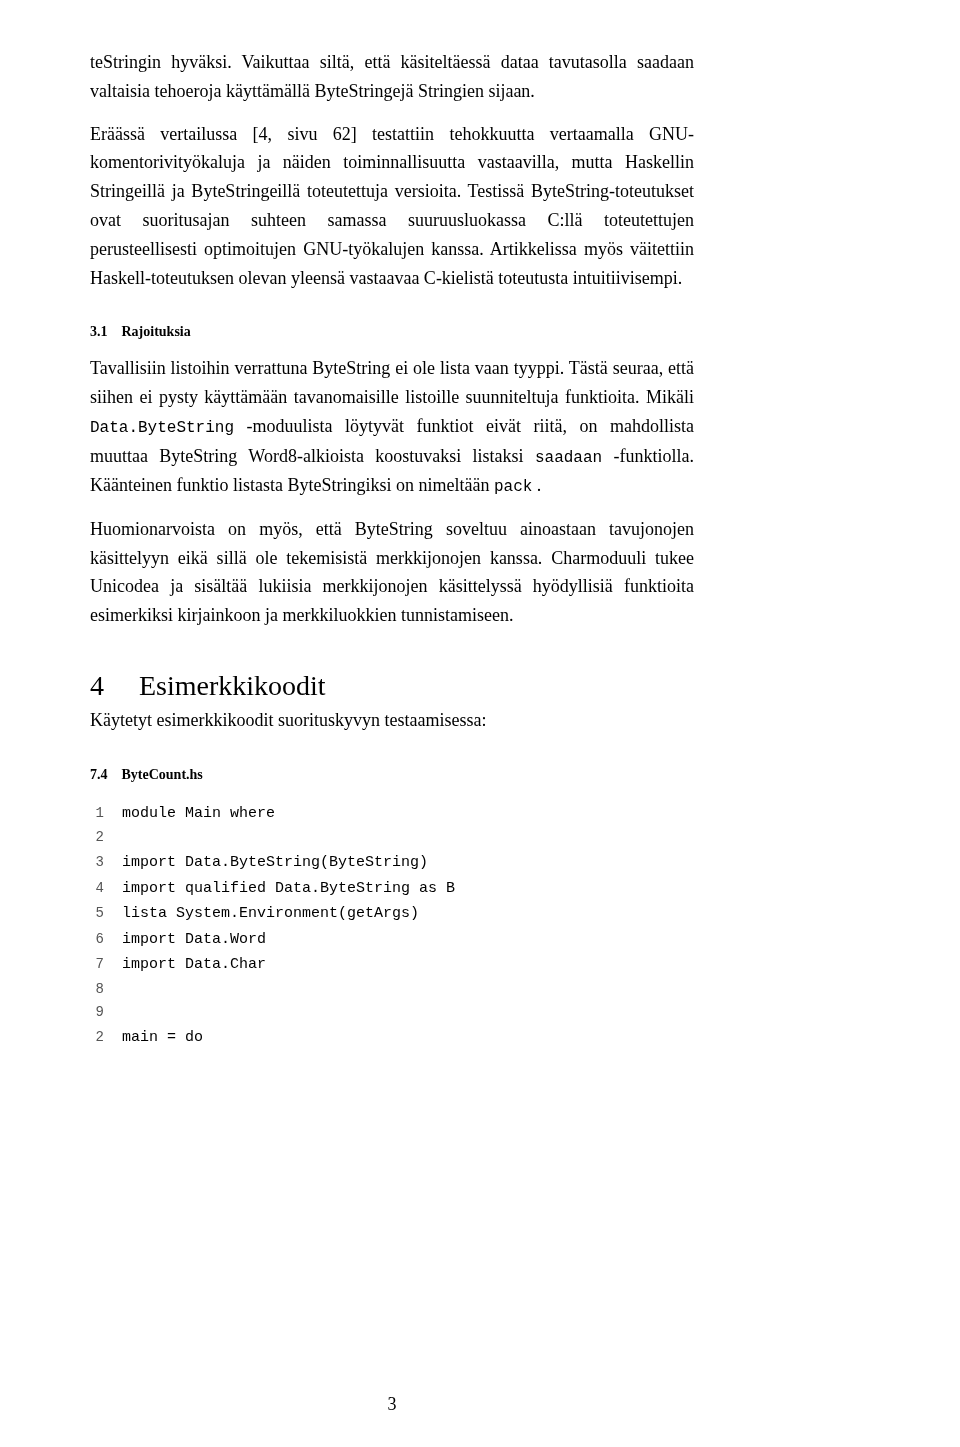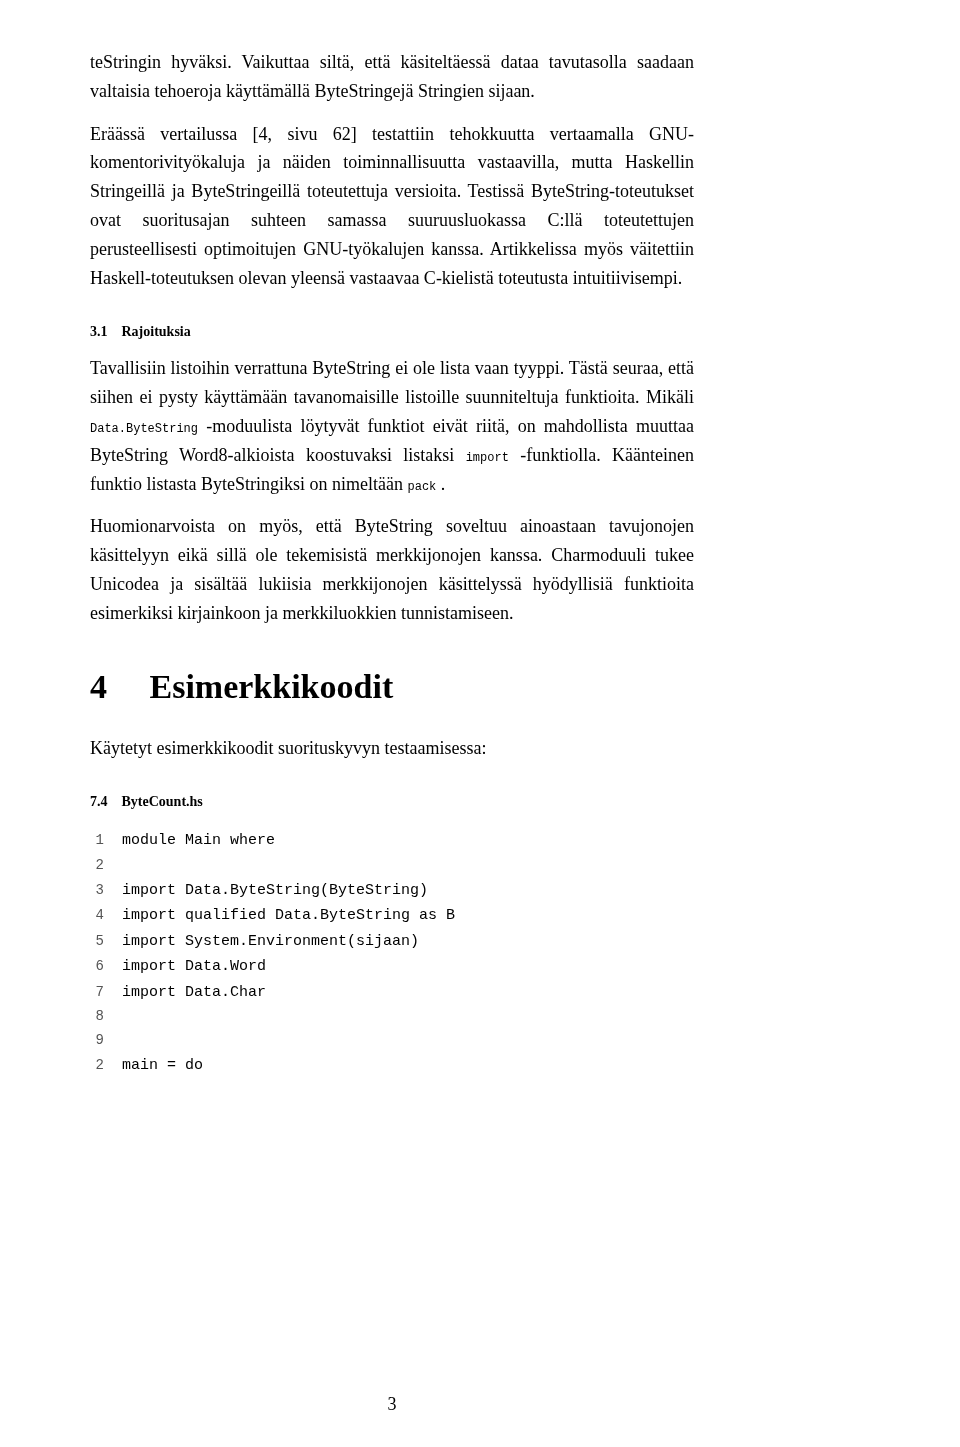--- a/index.html
+++ b/index.html
@@ -32,29 +32,29 @@
     }
 
     .section-header-sub {
       font-size: 14px;
       font-weight: bold;
       margin-top: 32px;
       margin-bottom: 14px;
     }
 
     .section-header-main {
-      font-size: 34px;
-      font-weight: bold;
+      font-size: 28px;
+      font-weight: normal;
       margin-top: 40px;
-      margin-bottom: 28px;
+      margin-bottom: 4px;
     }
 
     code, .mono {
       font-family: 'Courier New', Courier, monospace;
-      font-size: 12px;
+      font-size: 16px;
     }
 
     .code-block {
       font-family: 'Courier New', Courier, monospace;
       font-size: 15.5px;
       margin: 18px 0 10px 0;
       line-height: 1.7;
     }
 
     .code-line {
@@ -106,21 +106,21 @@
   <div class="section-header-sub">
     <span>3.1</span>
     &nbsp;&nbsp;
     <span>Rajoituksia</span>
   </div>
 
   <p class="paragraph">
     <span>Tavallisiin listoihin verrattuna ByteString ei ole lista vaan tyyppi. Tästä seuraa, että siihen ei pysty käyttämään tavanomaisille listoille suunniteltuja funktioita. Mikäli</span>
     <code>Data.ByteString</code>
     <span>-moduulista löytyvät funktiot eivät riitä, on mahdollista muuttaa ByteString Word8-alkioista koostuvaksi listaksi</span>
-    <code>import</code>
+    <code>saadaan</code>
     <span>-funktiolla. Käänteinen funktio listasta ByteStringiksi on nimeltään</span>
     <code>pack</code>
     <span>.</span>
   </p>
 
   <p class="paragraph">
     <span>Huomionarvoista on myös, että ByteString soveltuu ainoastaan tavujonojen käsittelyyn eikä sillä ole tekemisistä merkkijonojen kanssa. Charmoduuli tukee Unicodea ja sisältää lukiisia merkkijonojen käsittelyssä hyödyllisiä funktioita esimerkiksi kirjainkoon ja merkkiluokkien tunnistamiseen.</span>
   </p>
 
   <div class="section-header-main">
@@ -151,21 +151,21 @@
       <div class="code-line">
         <span class="line-num">3</span>
         <span class="line-content">import Data.ByteString(ByteString)</span>
       </div>
       <div class="code-line">
         <span class="line-num">4</span>
         <span class="line-content">import qualified Data.ByteString as B</span>
       </div>
       <div class="code-line">
         <span class="line-num">5</span>
-        <span class="line-content">import System.Environment(sijaan)</span>
+        <span class="line-content">lista System.Environment(getArgs)</span>
       </div>
       <div class="code-line">
         <span class="line-num">6</span>
         <span class="line-content">import Data.Word</span>
       </div>
       <div class="code-line">
         <span class="line-num">7</span>
         <span class="line-content">import Data.Char</span>
       </div>
       <div class="code-line">

